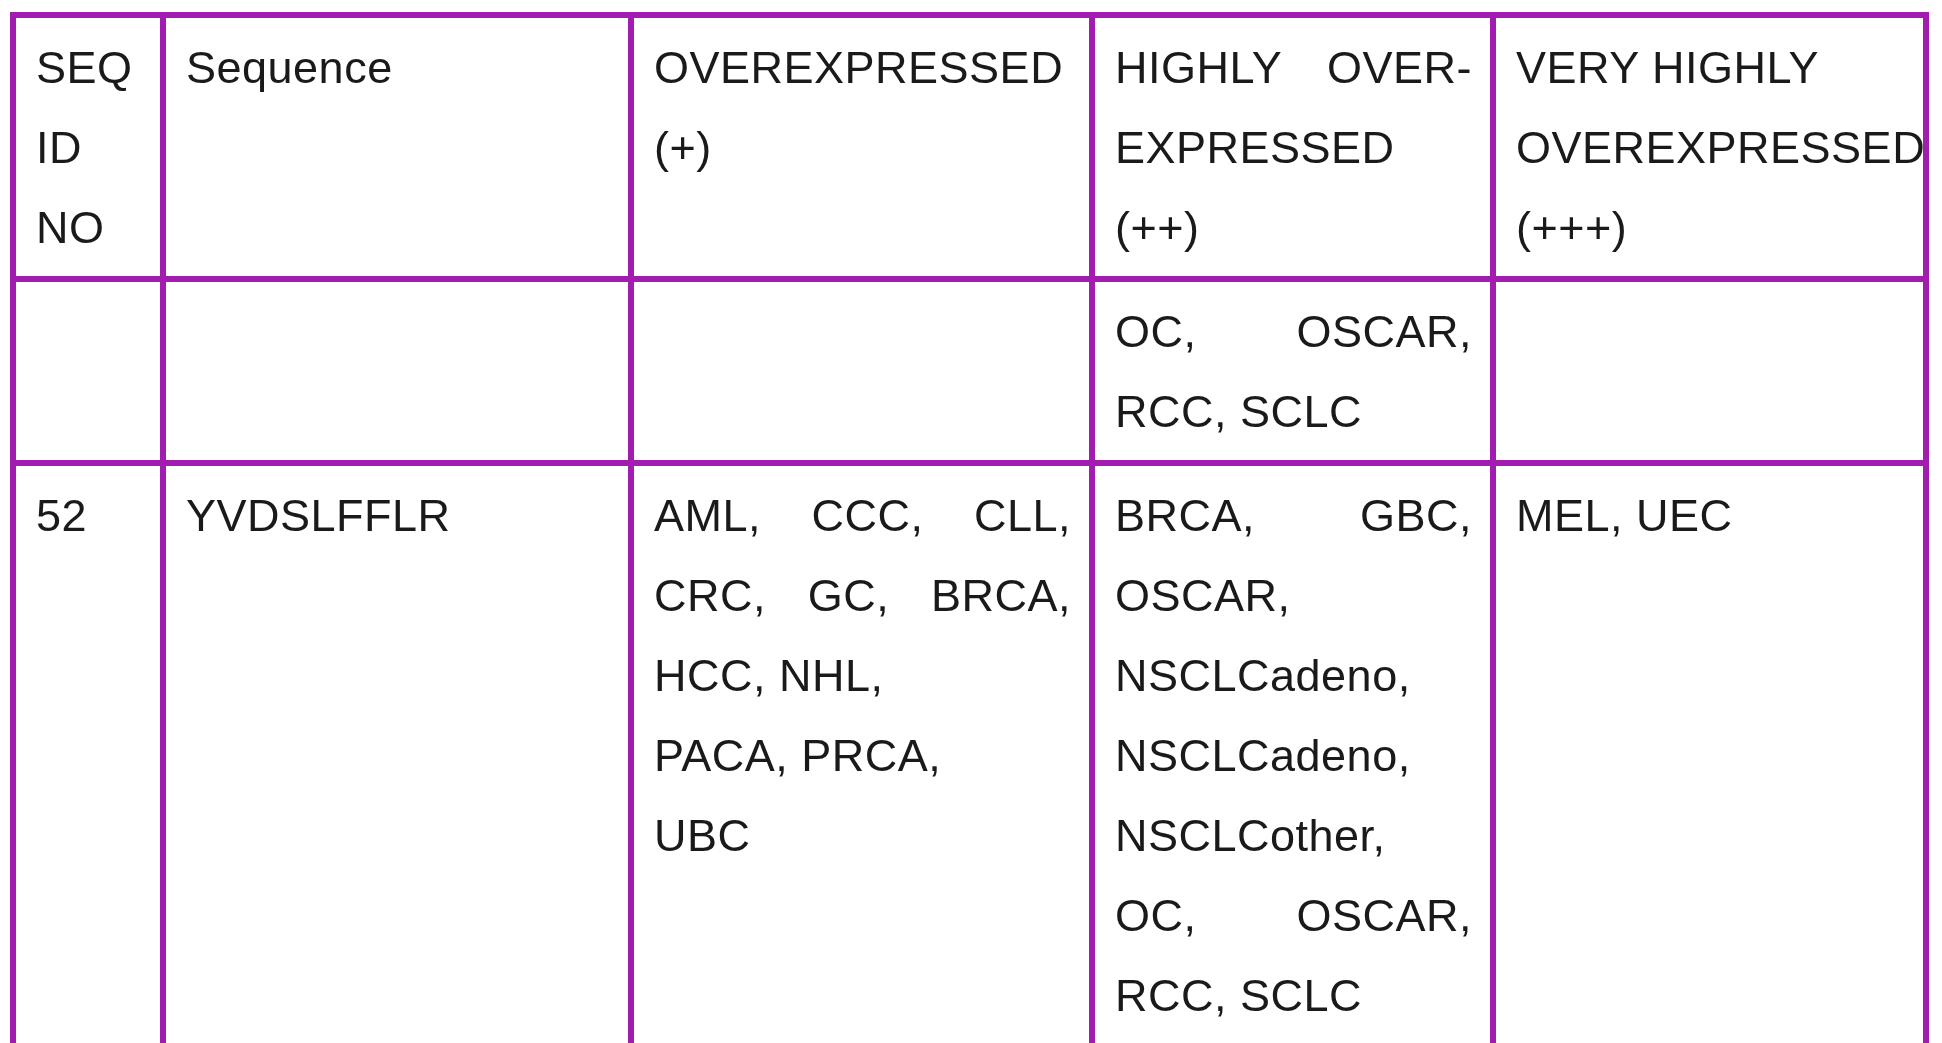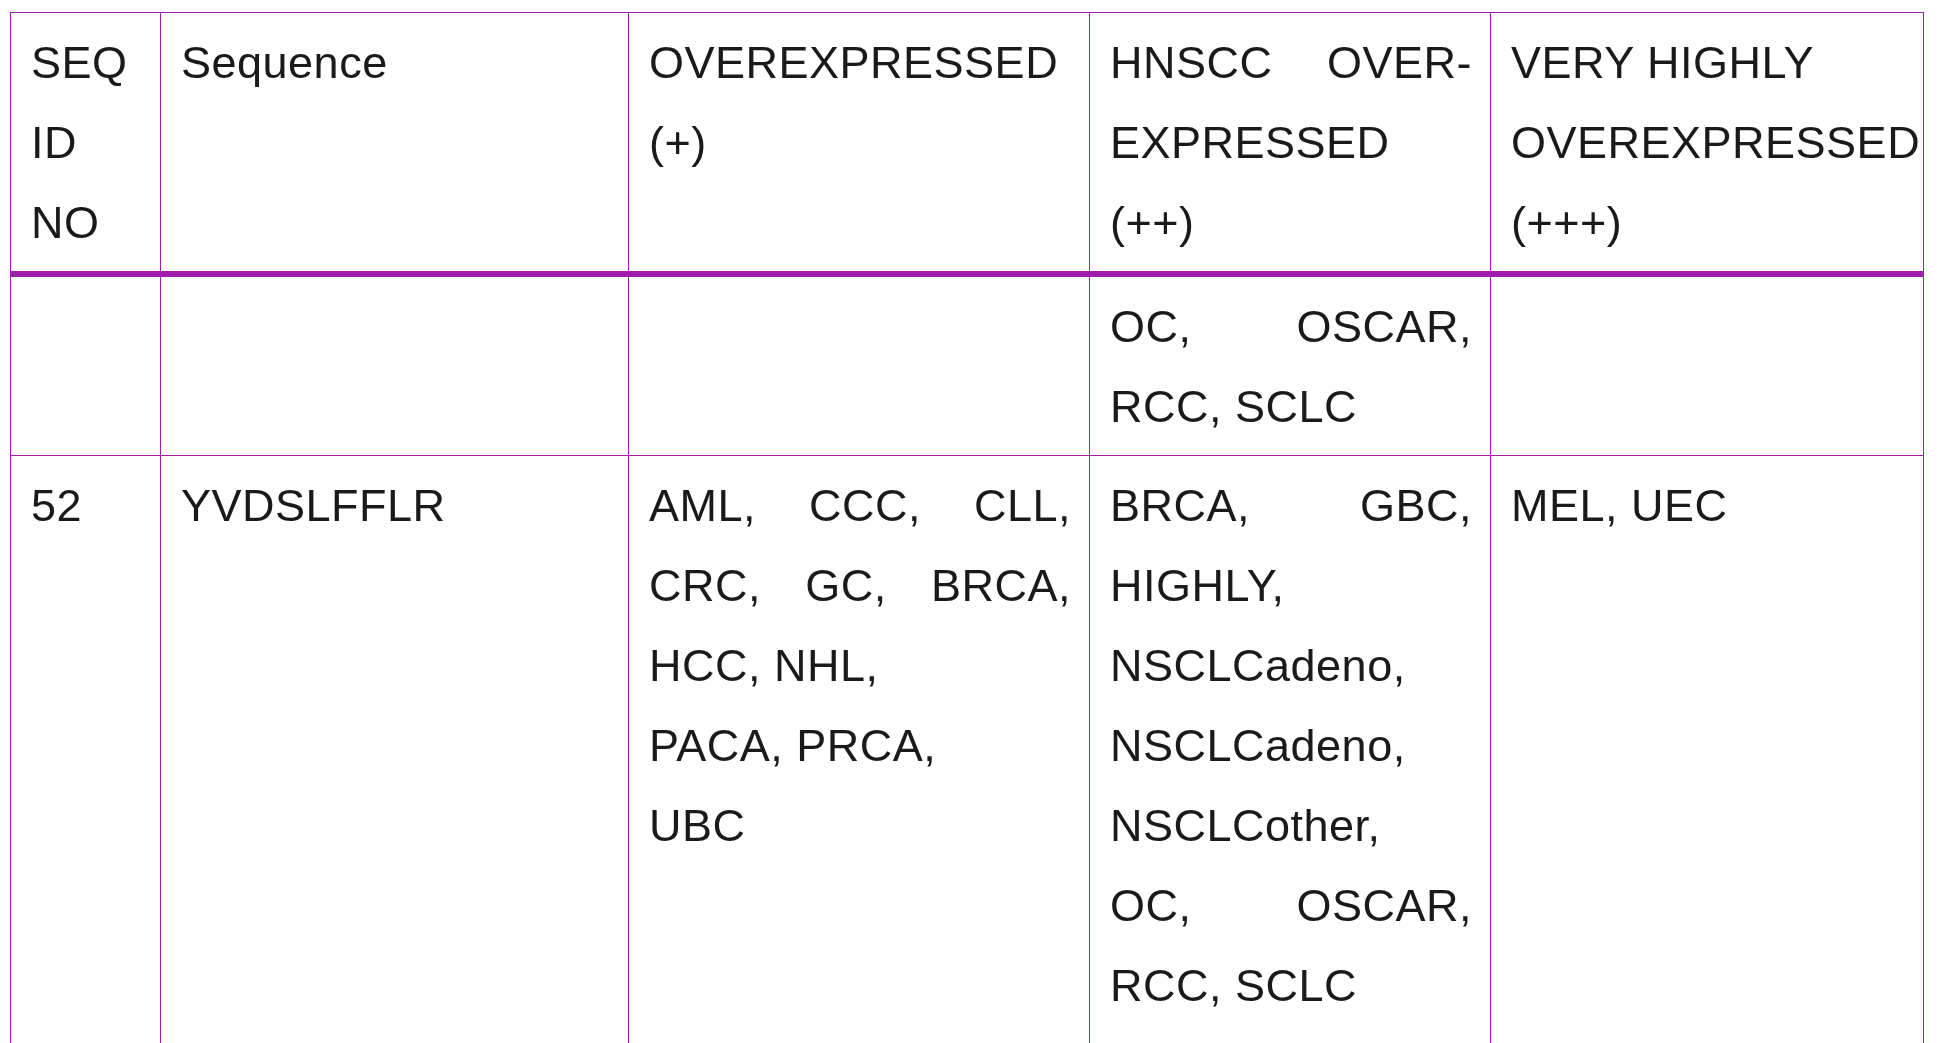--- a/index.html
+++ b/index.html
@@ -17,21 +17,21 @@
     background: #ffffff;
     position: relative;
   }
   table.seq-table {
     border-collapse: collapse;
     table-layout: fixed;
     margin: 12px 0 0 10px;
     width: 1913px;
   }
   table.seq-table td {
-    border: 1px solid #a21caf;
+    border: 6px solid #a21caf;
     vertical-align: top;
     padding: 10px 18px 8px 20px;
     font-size: 45px;
     line-height: 80px;
     letter-spacing: 0.5px;
     overflow: hidden;
   }
   
   tr.r-head td { height: 238px; border-bottom-width: 6px; }
   tr.r-cont td { height: 175px; }
@@ -64,21 +64,21 @@
         <div class="ln">NO</div>
       </td>
       <td>
         <div class="ln">Sequence</div>
       </td>
       <td>
         <div class="ln">OVEREXPRESSED</div>
         <div class="ln">(+)</div>
       </td>
       <td>
-        <div class="ln ln-j">HNSCC OVER-</div>
+        <div class="ln ln-j">HIGHLY OVER-</div>
         <div class="ln">EXPRESSED</div>
         <div class="ln">(++)</div>
       </td>
       <td>
         <div class="ln">VERY HIGHLY</div>
         <div class="ln">OVEREXPRESSED</div>
         <div class="ln">(+++)</div>
       </td>
     </tr>
 
@@ -102,21 +102,21 @@
       </td>
       <td>
         <div class="ln ln-j">AML, CCC, CLL,</div>
         <div class="ln ln-j">CRC, GC, BRCA,</div>
         <div class="ln">HCC, NHL,</div>
         <div class="ln">PACA, PRCA,</div>
         <div class="ln">UBC</div>
       </td>
       <td>
         <div class="ln ln-j">BRCA, GBC,</div>
-        <div class="ln">HIGHLY,</div>
+        <div class="ln">OSCAR,</div>
         <div class="ln">NSCLCadeno,</div>
         <div class="ln">NSCLCadeno,</div>
         <div class="ln">NSCLCother,</div>
         <div class="ln ln-j">OC, OSCAR,</div>
         <div class="ln">RCC, SCLC</div>
       </td>
       <td>
         <div class="ln">MEL, UEC</div>
       </td>
     </tr>

